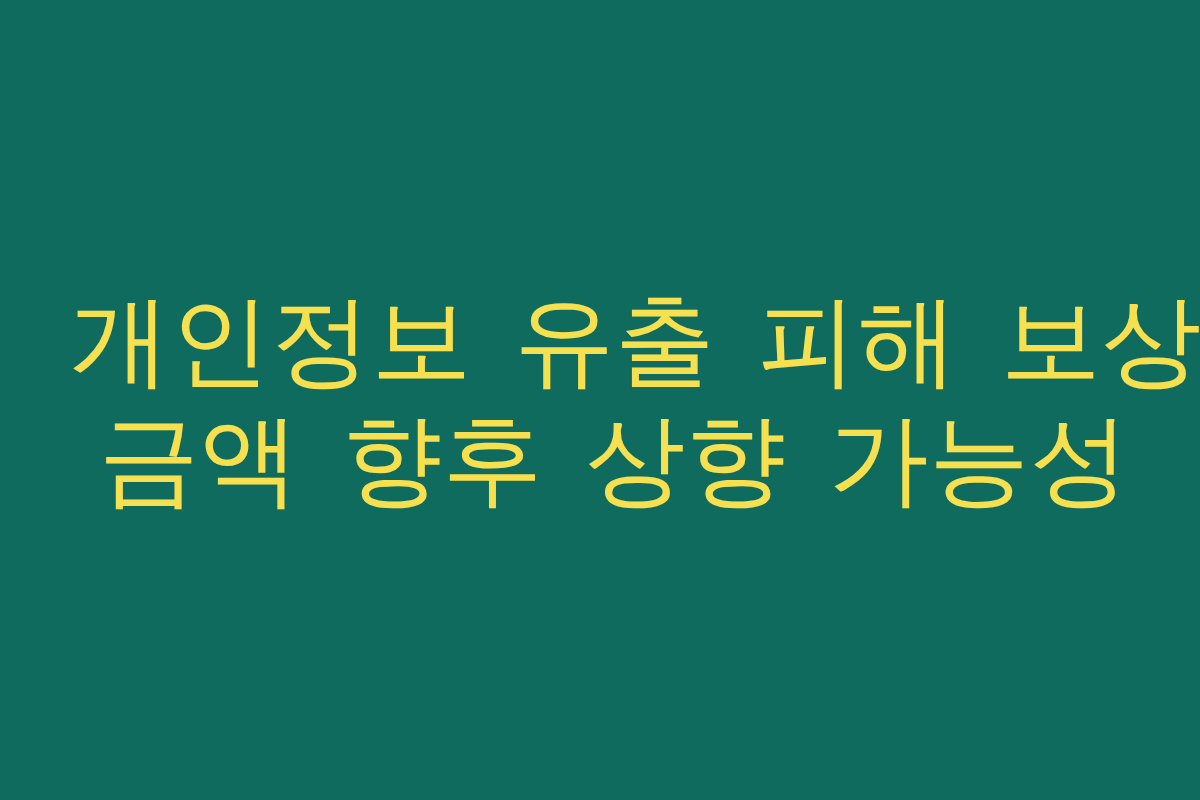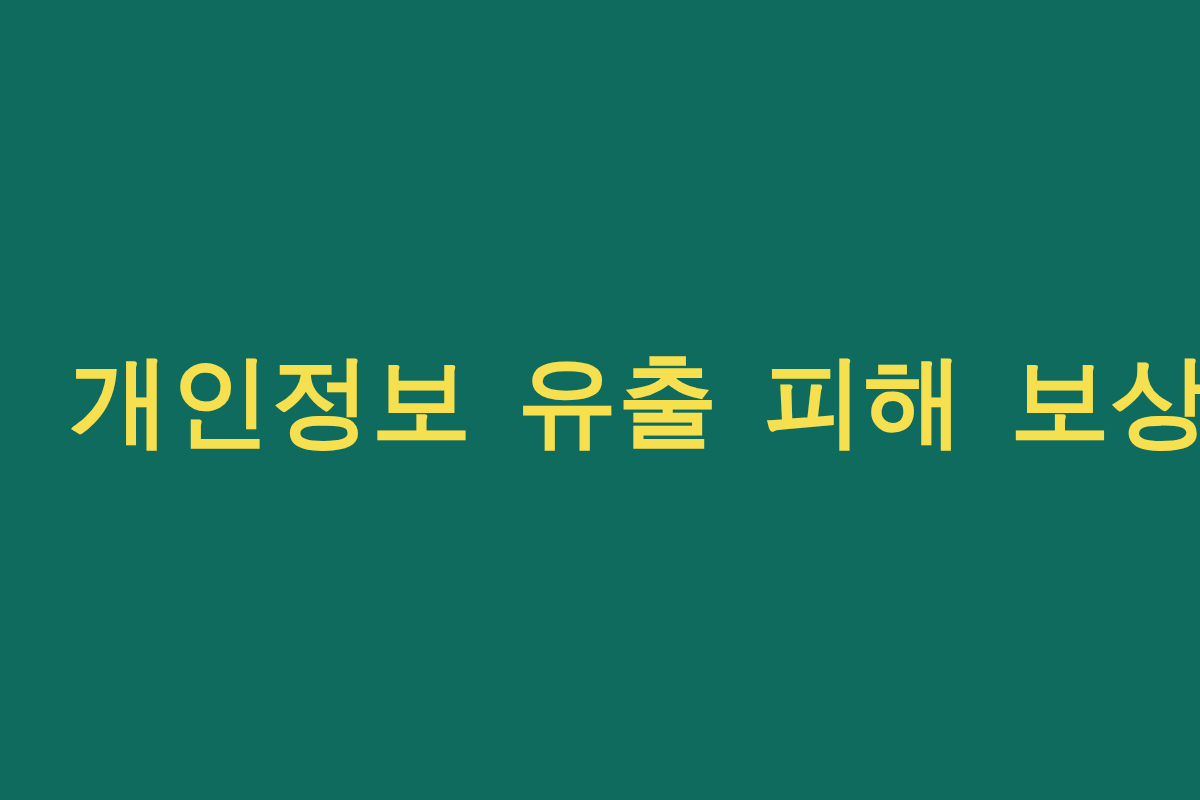--- a/index.html
+++ b/index.html
@@ -27,34 +27,35 @@
   }
 
   #headline {
     width: 1060px;
     margin: 0;
     padding: 0;
     text-align: right;
     font-family: "DejaVu Sans", "Liberation Sans", sans-serif;
     font-size: 100px;
     line-height: 119px;
-    font-weight: 700;
+    font-weight: 400;
     letter-spacing: 0.005em;
     word-spacing: 0.10em;
     color: #f7e04f; 
     -webkit-font-smoothing: antialiased;
   }
 
   #headline .hl-line {
     display: block;
     white-space: nowrap;
   }
 </style>
 </head>
 <body>
 
 <div id="title-card" style="background-color: rgb(14, 107, 94);">
 
   <h1 id="headline" style="color: rgb(247, 224, 79);">
     <span class="hl-line">개인정보 유출 피해 보상</span>
+    <span class="hl-line">금액 향후 상향 가능성</span>
   </h1>
 
 </div>
 
 </body></html>

